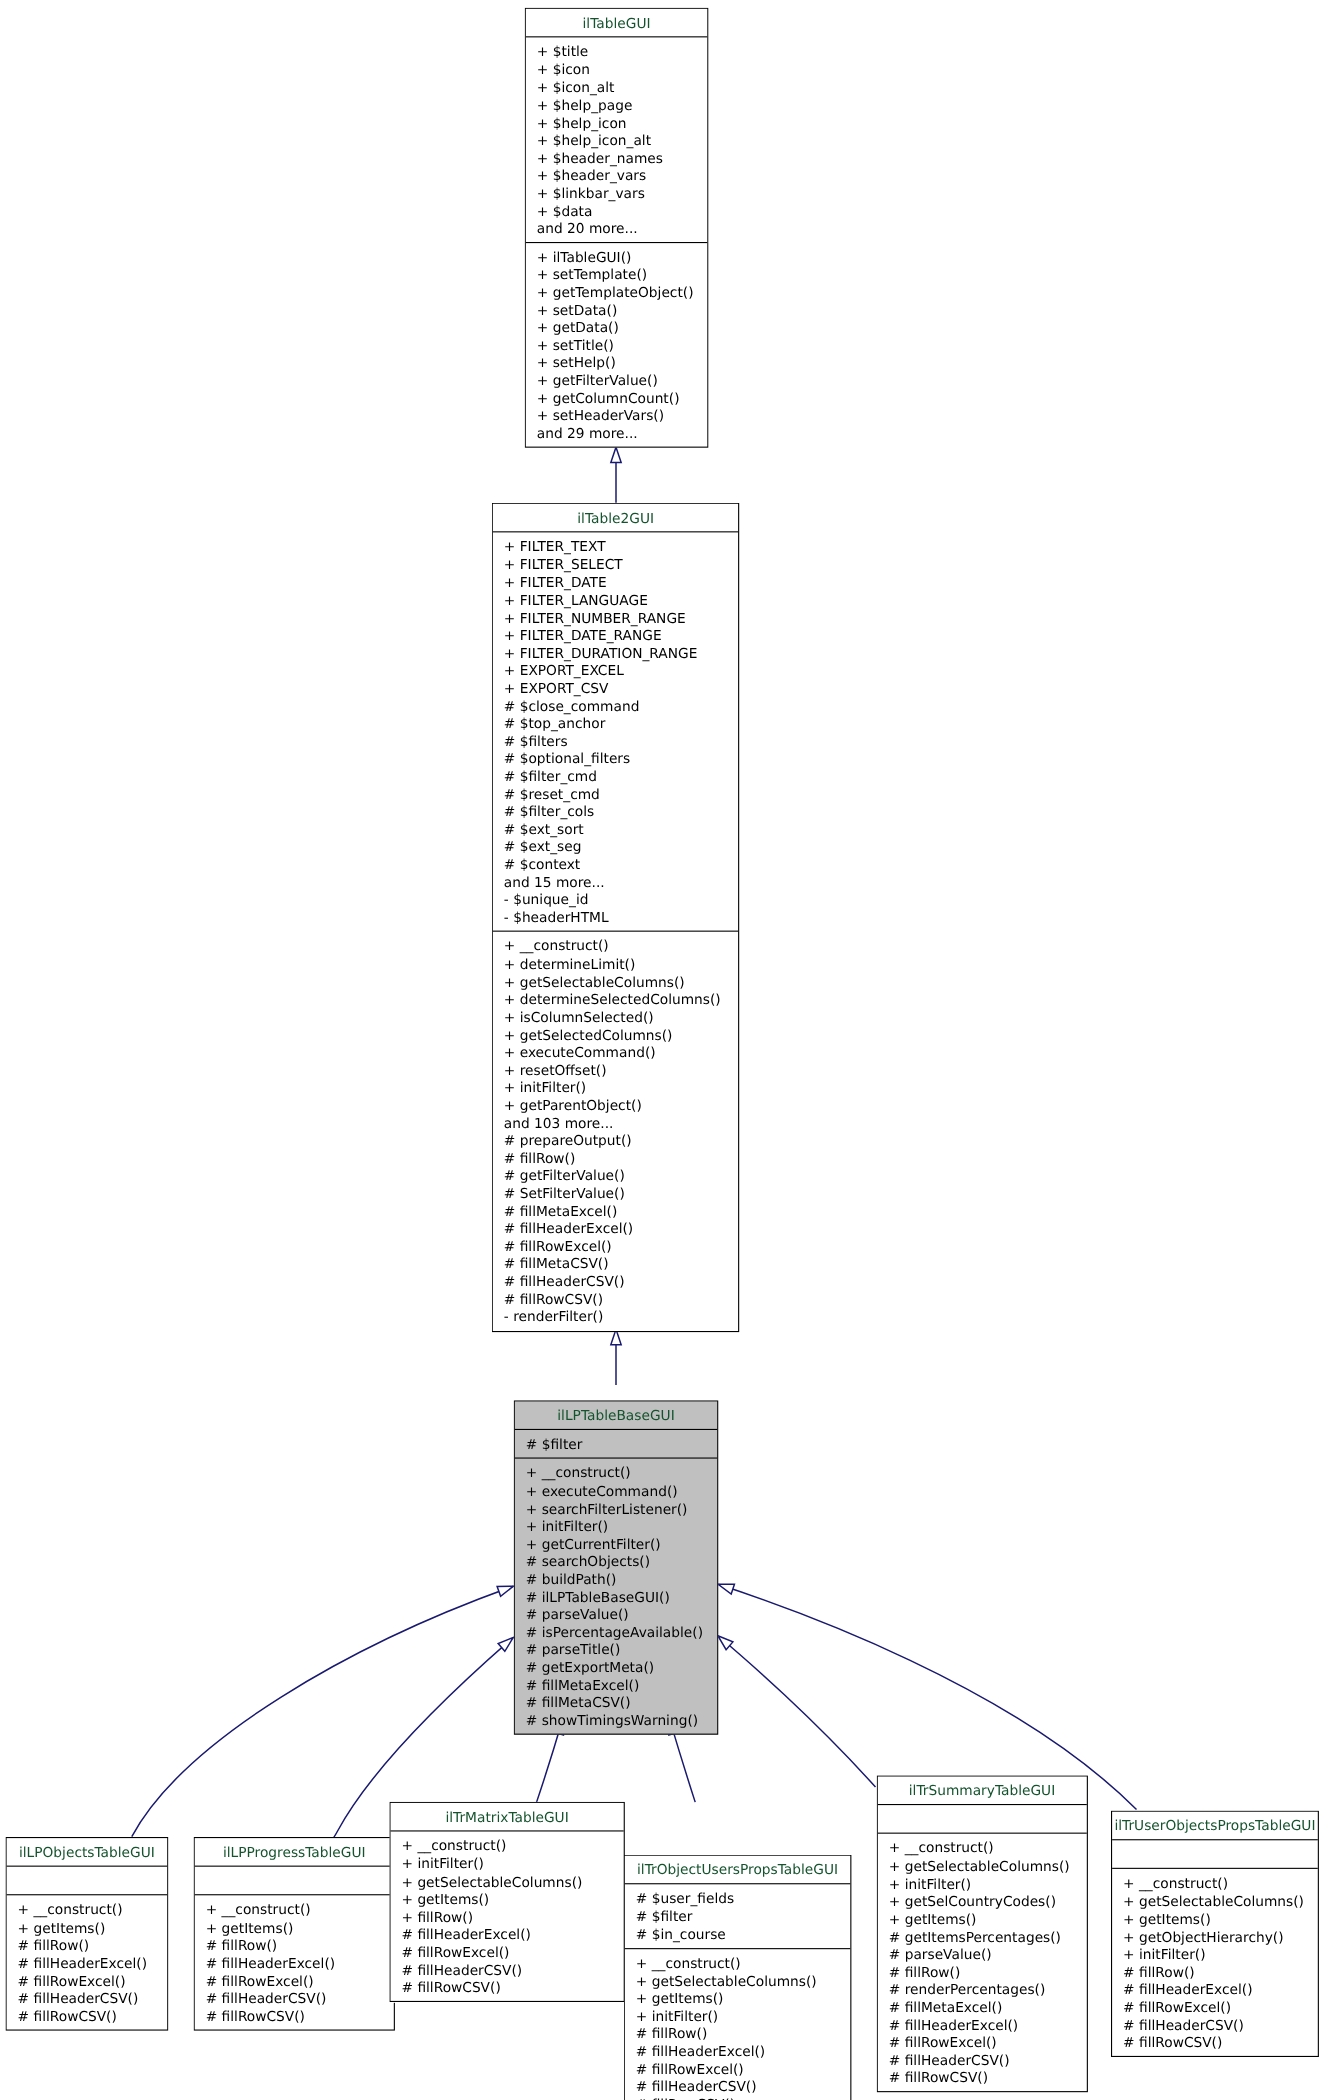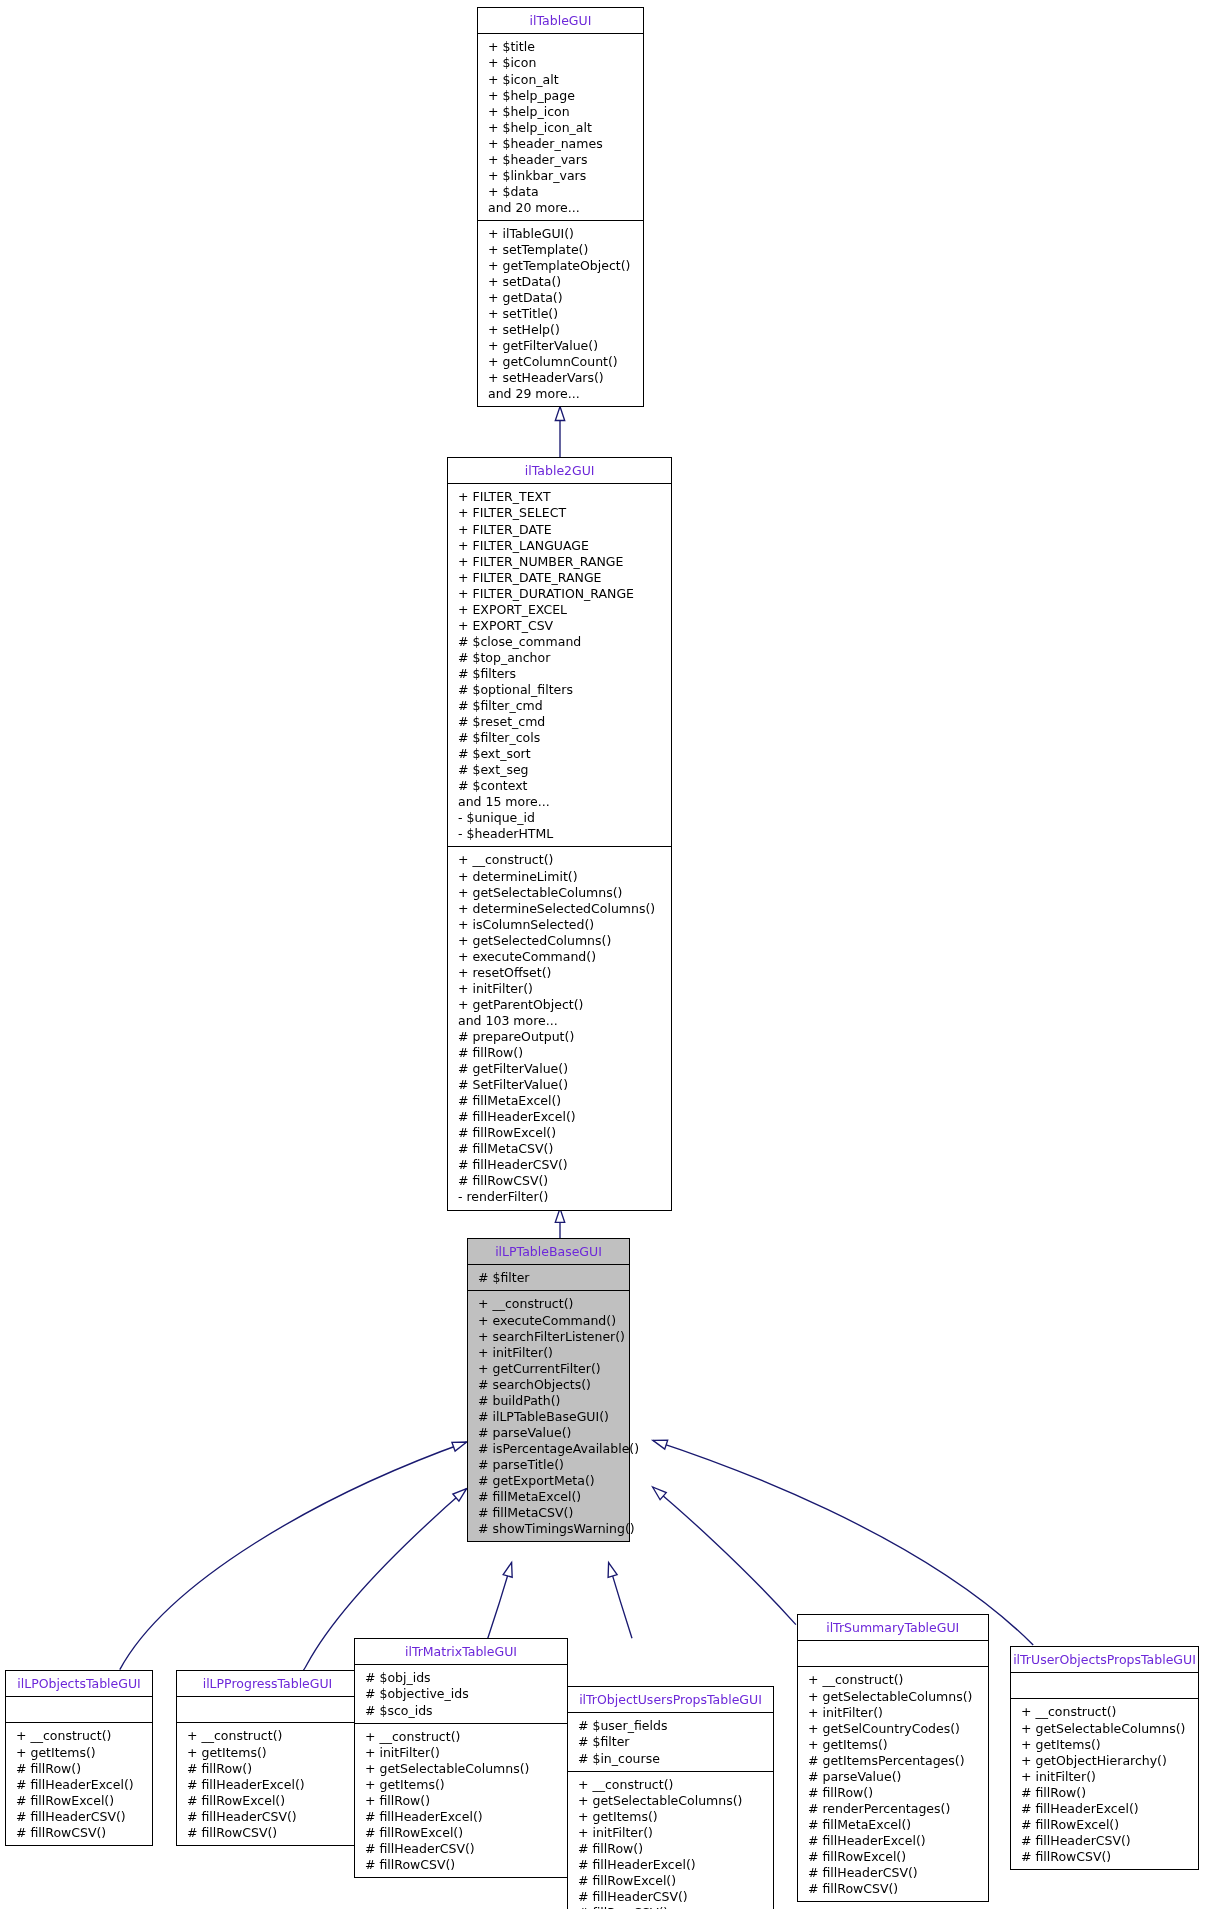--- a/index.html
+++ b/index.html
@@ -5,21 +5,21 @@
 html,body{margin:0;padding:0;background:#fff;}
 body{width:1221px;height:1909px;position:relative;overflow:hidden;
      font-family:"DejaVu Sans",sans-serif;-webkit-font-smoothing:antialiased;}
 .stage{position:absolute;left:0;top:0;width:1221px;height:1909px;background:#fff;}
 svg.edges{position:absolute;left:0;top:0;width:1221px;height:1909px;overflow:visible;}
 svg.edges path.edge{fill:none;stroke:#191970;stroke-width:1.35;}
 svg.edges polygon.arrow{fill:#fff;stroke:#191970;stroke-width:1.35;stroke-linejoin:miter;}
 .cls{position:absolute;border:1px solid #000;background:#fff;box-sizing:border-box;
      will-change:transform;}
 .cls.hl{background:#c0c0c0;}
-.cls .title{text-align:center;font-size:12.5px;line-height:16.05px;padding:5px 0 4.4px;color:#6d28d9;}
+.cls .title{text-align:center;font-size:12.5px;line-height:16.05px;padding:5px 0 4.4px;color:#14532d;}
 .cls .sec{border-top:1px solid #000;padding:5px 0 4px;}
 .cls .sec.attrs:empty{height:16.05px;}
 .cls .row{font-size:12.5px;line-height:16.05px;padding-left:10px;white-space:pre;color:#000;}
 </style>
 </head>
 <body>
 
 <div class="stage">
 <svg class="edges" viewBox="0 0 1221 1909">
 <g>
@@ -128,21 +128,21 @@
         <div class="row"># SetFilterValue()</div>
         <div class="row"># fillMetaExcel()</div>
         <div class="row"># fillHeaderExcel()</div>
         <div class="row"># fillRowExcel()</div>
         <div class="row"># fillMetaCSV()</div>
         <div class="row"># fillHeaderCSV()</div>
         <div class="row"># fillRowCSV()</div>
         <div class="row">- renderFilter()</div>
       </div>
 </div>
-<div class="cls hl" style="left:467px;top:1238px;width:163px">
+<div class="cls hl" style="left:467px;top:1273px;width:186px">
  <div class="title">ilLPTableBaseGUI</div>
  <div class="sec attrs">
         <div class="row"># $filter</div>
       </div>
  <div class="sec meths">
         <div class="row">+ __construct()</div>
         <div class="row">+ executeCommand()</div>
         <div class="row">+ searchFilterListener()</div>
         <div class="row">+ initFilter()</div>
         <div class="row">+ getCurrentFilter()</div>
@@ -179,25 +179,20 @@
         <div class="row">+ getItems()</div>
         <div class="row"># fillRow()</div>
         <div class="row"># fillHeaderExcel()</div>
         <div class="row"># fillRowExcel()</div>
         <div class="row"># fillHeaderCSV()</div>
         <div class="row"># fillRowCSV()</div>
       </div>
 </div>
 <div class="cls" style="left:354px;top:1638px;width:214px">
  <div class="title">ilTrMatrixTableGUI</div>
- <div class="sec attrs">
-        <div class="row"># $obj_ids</div>
-        <div class="row"># $objective_ids</div>
-        <div class="row"># $sco_ids</div>
-      </div>
  <div class="sec meths">
         <div class="row">+ __construct()</div>
         <div class="row">+ initFilter()</div>
         <div class="row">+ getSelectableColumns()</div>
         <div class="row">+ getItems()</div>
         <div class="row">+ fillRow()</div>
         <div class="row"># fillHeaderExcel()</div>
         <div class="row"># fillRowExcel()</div>
         <div class="row"># fillHeaderCSV()</div>
         <div class="row"># fillRowCSV()</div>

